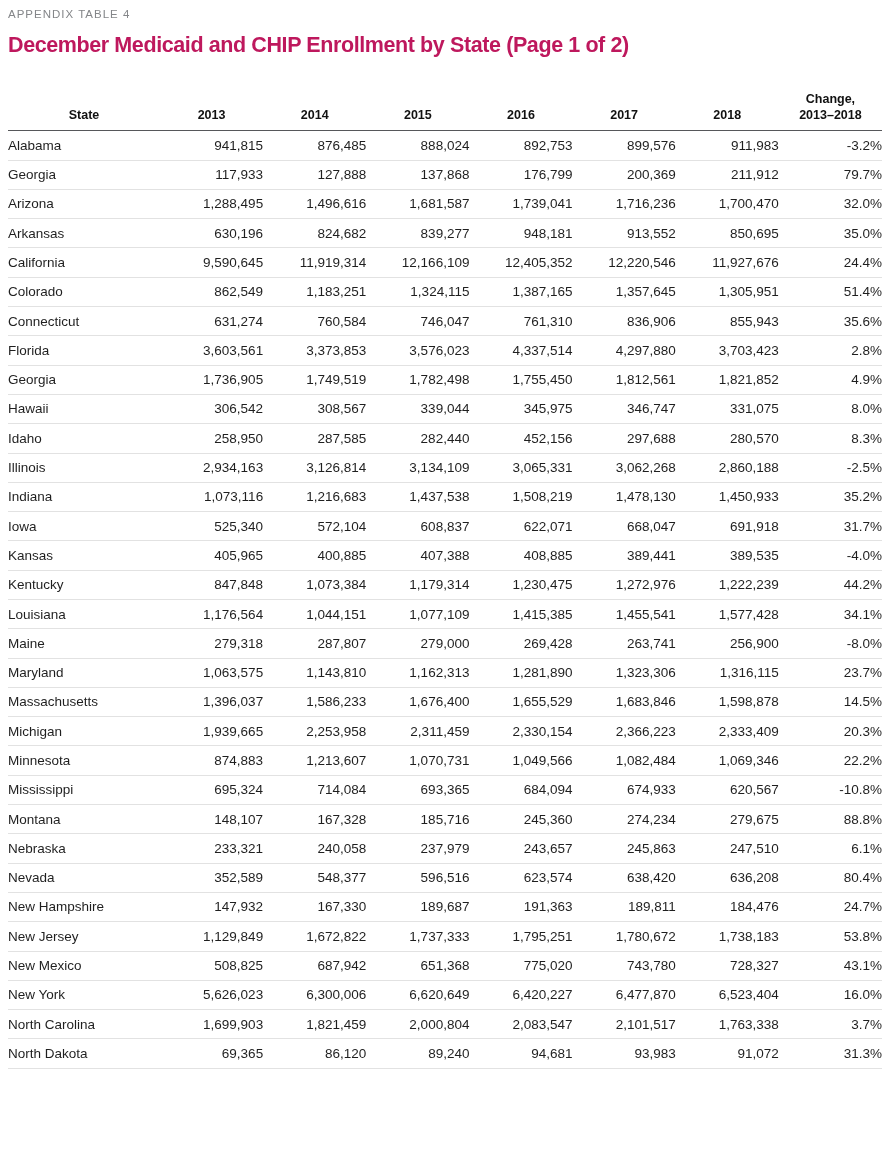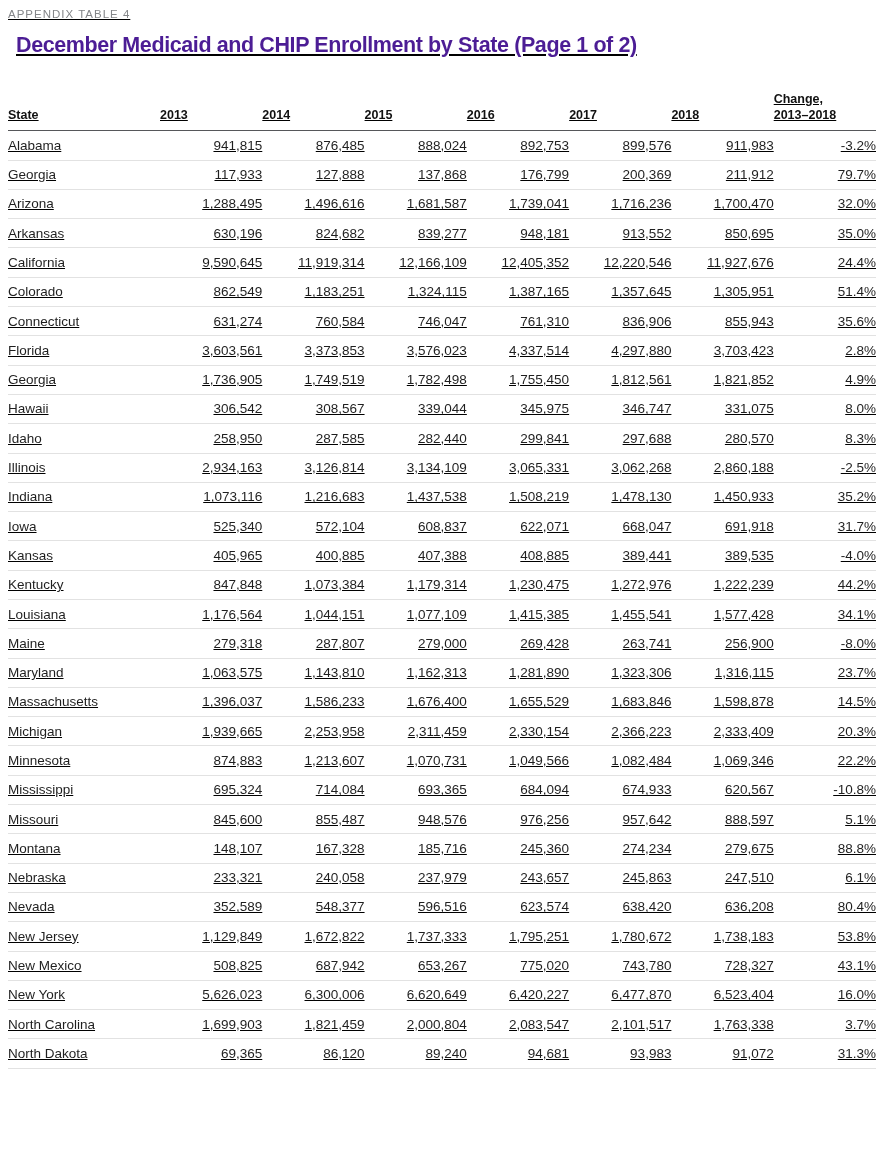--- a/index.html
+++ b/index.html
@@ -6,60 +6,58 @@
   html, body {
     width: 884px;
     height: 1153px;
     background: #ffffff;
     overflow: hidden;
     font-family: "Liberation Sans", sans-serif;
   }
   .page {
     width: 884px;
     height: 1153px;
-    padding: 6px 8px 0 8px;
-    text-decoration: underline;
+    padding: 6px 2px 0 8px;
   }
   .eyebrow {
     font-size: 11.5px;
     letter-spacing: 1px;
     color: #848689;
     font-weight: 400;
     margin-top: 2px;
   }
   .title {
     margin-top: 13px;
     font-size: 21.5px;
     font-weight: 800;
     letter-spacing: -0.4px;
-    color: #4c1d95;
+    color: #be185d;
     font-family: "Liberation Sans", sans-serif;
-    margin-left: 8px;
   }
   table {
     width: 100%;
     border-collapse: collapse;
     table-layout: fixed;
     margin-top: 34px;
   }
   col.c-state  { width: 152px; }
   col.c-num    { width: auto; }
   thead th {
     font-size: 12.5px;
     font-weight: 700;
     color: #111111;
-    text-align: left;
+    text-align: center;
     vertical-align: bottom;
     padding: 0 0 7px 0;
     border-bottom: 1.5px solid #56575a;
     white-space: pre-line;
     line-height: 1.25;
   }
   thead th.state {
-    text-align: left;
+    text-align: center;
   }
   tbody td {
     font-size: 13.5px;
     color: #1f1f1f;
     padding: 6.5px 0 6.8px 0;
     border-bottom: 1px solid #e2e2e2;
     text-align: left;
     white-space: nowrap;
   }
   tbody td.num {
@@ -196,21 +194,21 @@
           <td class="num">345,975</td>
           <td class="num">346,747</td>
           <td class="num">331,075</td>
           <td class="num">8.0%</td>
         </tr>
         <tr>
           <td>Idaho</td>
           <td class="num">258,950</td>
           <td class="num">287,585</td>
           <td class="num">282,440</td>
-          <td class="num">299,841</td>
+          <td class="num">452,156</td>
           <td class="num">297,688</td>
           <td class="num">280,570</td>
           <td class="num">8.3%</td>
         </tr>
         <tr>
           <td>Illinois</td>
           <td class="num">2,934,163</td>
           <td class="num">3,126,814</td>
           <td class="num">3,134,109</td>
           <td class="num">3,065,331</td>
@@ -322,30 +320,20 @@
           <td>Mississippi</td>
           <td class="num">695,324</td>
           <td class="num">714,084</td>
           <td class="num">693,365</td>
           <td class="num">684,094</td>
           <td class="num">674,933</td>
           <td class="num">620,567</td>
           <td class="num">-10.8%</td>
         </tr>
         <tr>
-          <td>Missouri</td>
-          <td class="num">845,600</td>
-          <td class="num">855,487</td>
-          <td class="num">948,576</td>
-          <td class="num">976,256</td>
-          <td class="num">957,642</td>
-          <td class="num">888,597</td>
-          <td class="num">5.1%</td>
-        </tr>
-        <tr>
           <td>Montana</td>
           <td class="num">148,107</td>
           <td class="num">167,328</td>
           <td class="num">185,716</td>
           <td class="num">245,360</td>
           <td class="num">274,234</td>
           <td class="num">279,675</td>
           <td class="num">88.8%</td>
         </tr>
         <tr>
@@ -362,34 +350,44 @@
           <td>Nevada</td>
           <td class="num">352,589</td>
           <td class="num">548,377</td>
           <td class="num">596,516</td>
           <td class="num">623,574</td>
           <td class="num">638,420</td>
           <td class="num">636,208</td>
           <td class="num">80.4%</td>
         </tr>
         <tr>
+          <td>New Hampshire</td>
+          <td class="num">147,932</td>
+          <td class="num">167,330</td>
+          <td class="num">189,687</td>
+          <td class="num">191,363</td>
+          <td class="num">189,811</td>
+          <td class="num">184,476</td>
+          <td class="num">24.7%</td>
+        </tr>
+        <tr>
           <td>New Jersey</td>
           <td class="num">1,129,849</td>
           <td class="num">1,672,822</td>
           <td class="num">1,737,333</td>
           <td class="num">1,795,251</td>
           <td class="num">1,780,672</td>
           <td class="num">1,738,183</td>
           <td class="num">53.8%</td>
         </tr>
         <tr>
           <td>New Mexico</td>
           <td class="num">508,825</td>
           <td class="num">687,942</td>
-          <td class="num">653,267</td>
+          <td class="num">651,368</td>
           <td class="num">775,020</td>
           <td class="num">743,780</td>
           <td class="num">728,327</td>
           <td class="num">43.1%</td>
         </tr>
         <tr>
           <td>New York</td>
           <td class="num">5,626,023</td>
           <td class="num">6,300,006</td>
           <td class="num">6,620,649</td>

